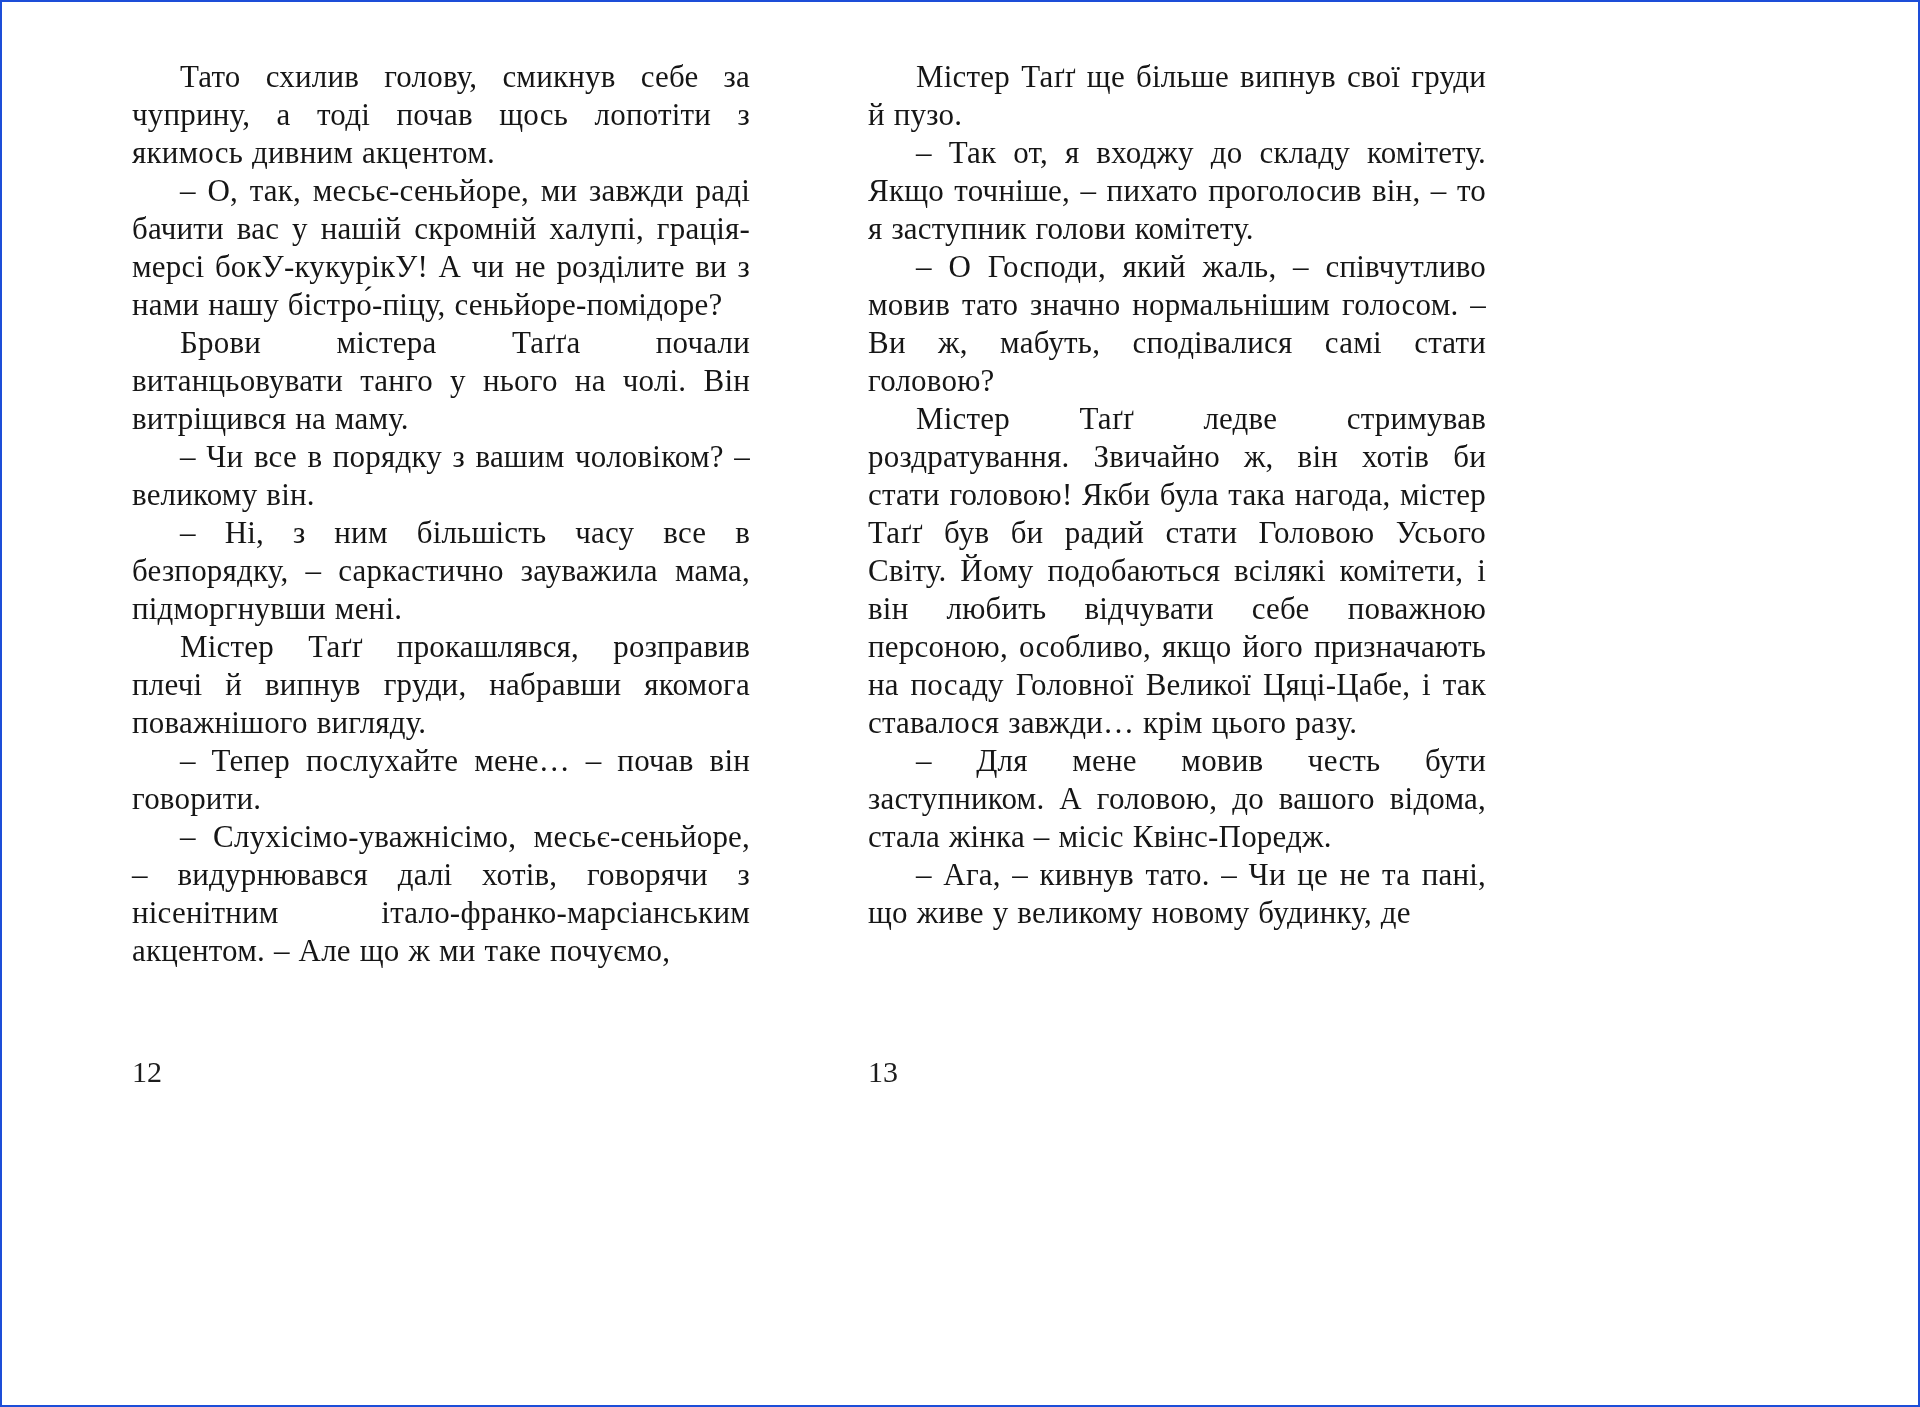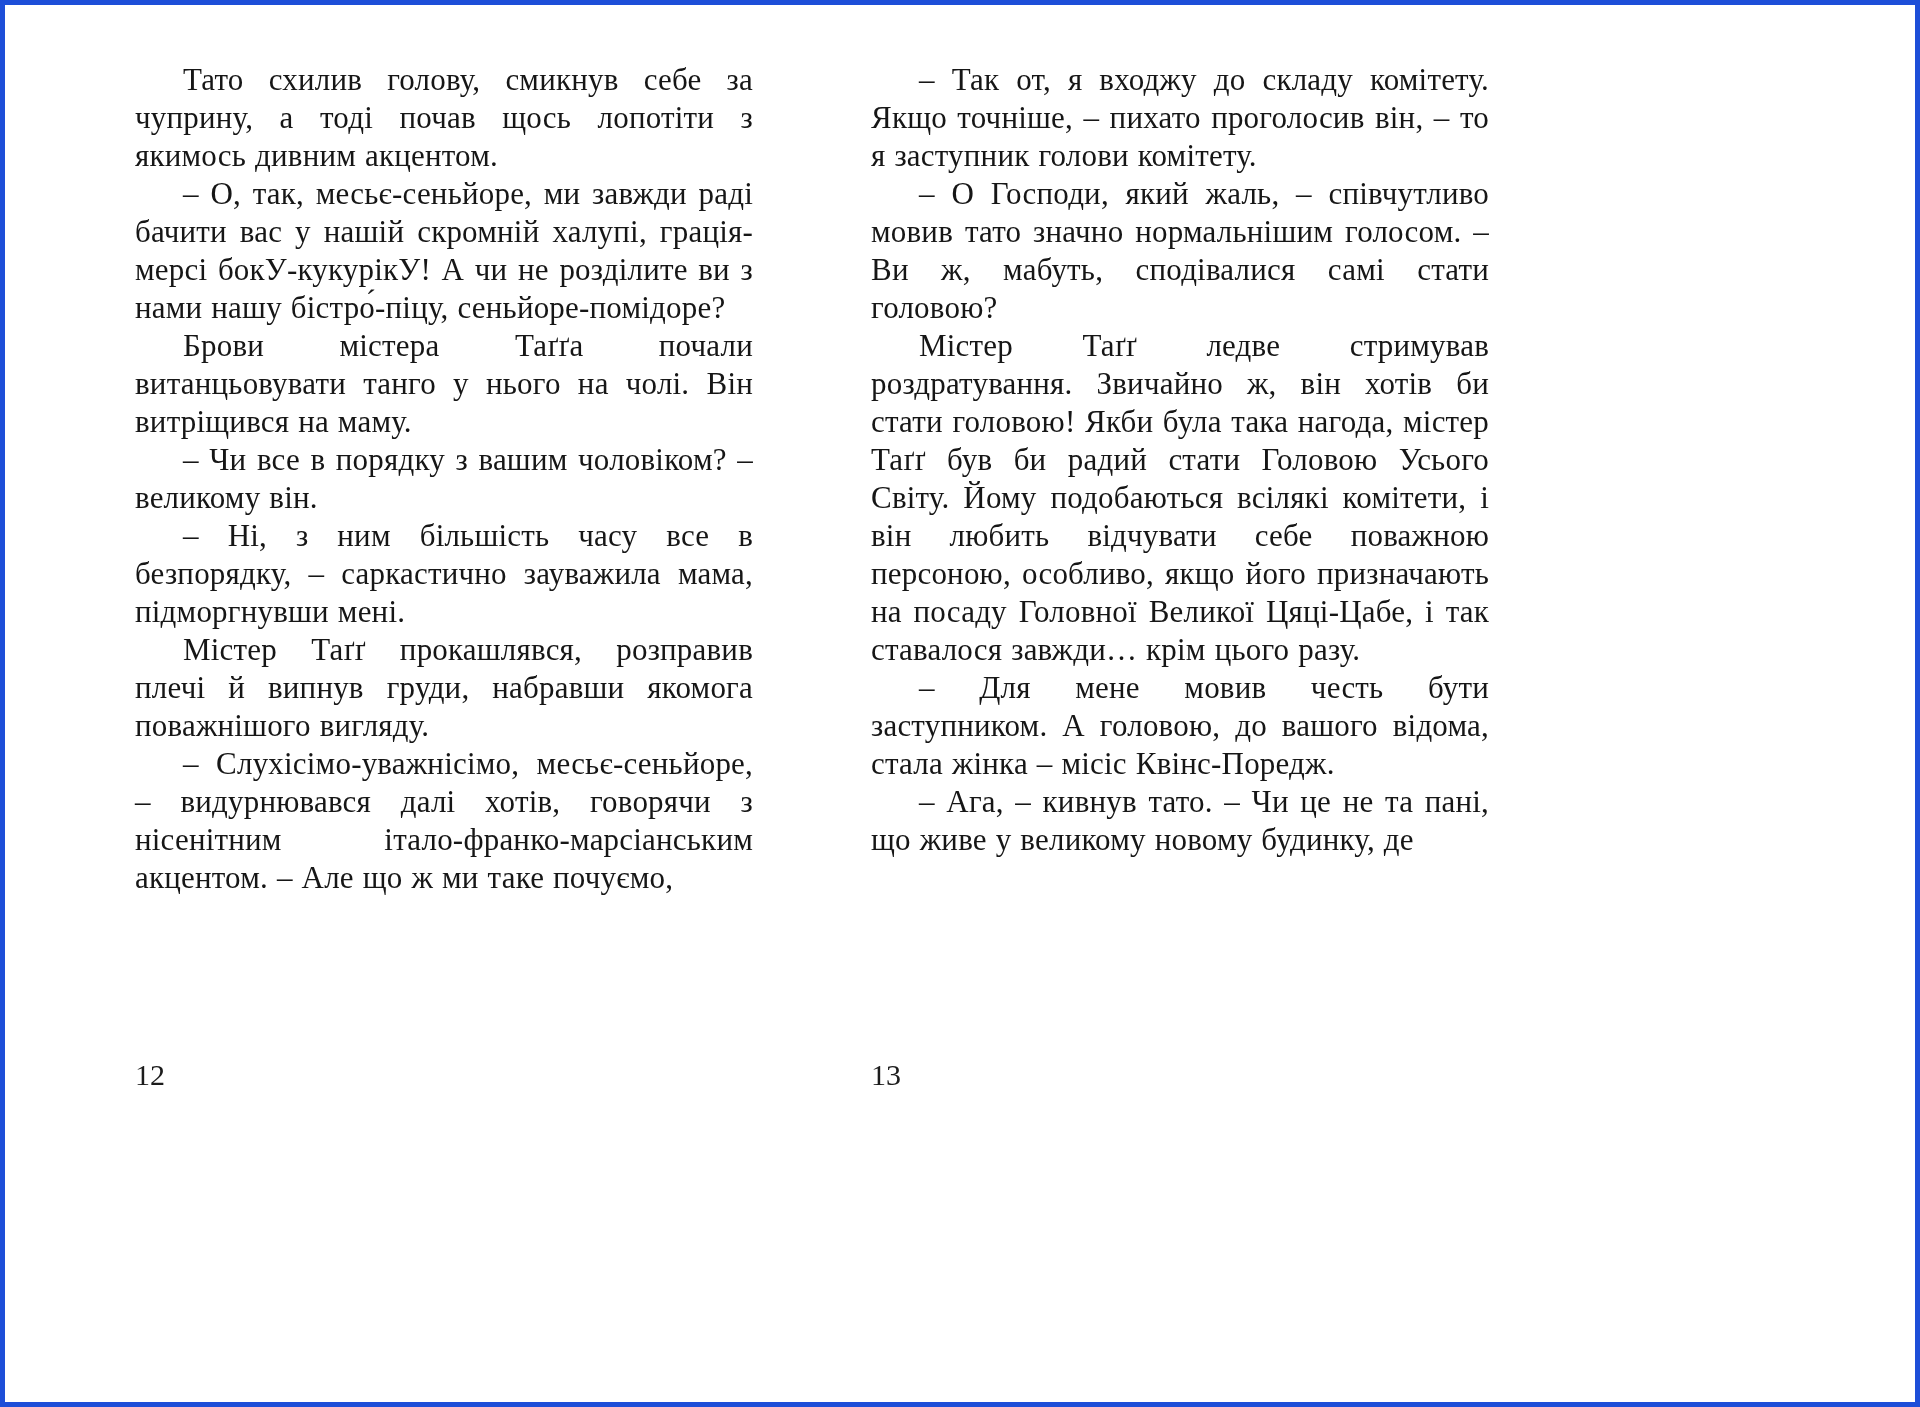--- a/index.html
+++ b/index.html
@@ -6,21 +6,21 @@
     margin: 0;
     padding: 0;
     background: #ffffff;
   }
   .spread {
     position: relative;
     width: 1920px;
     height: 1407px;
     background: #ffffff;
     box-sizing: border-box;
-    border: 5px solid #1d4ed8;
+    border: 2px solid #1d4ed8;
     font-family: "Liberation Serif", "DejaVu Serif", serif;
     color: #161616;
     overflow: hidden;
   }
   .page {
     position: absolute;
     top: 56px;
     width: 618px;
   }
   .page-left  { left: 130px; }
@@ -56,24 +56,26 @@
 
 <div class="spread">
 
   <div class="page page-left">
     <p class="para">Тато схилив голову, смикнув себе за чуприну, а тоді почав щось лопотіти з якимось дивним акцентом.</p>
     <p class="para">– О, так, месьє-сеньйоре, ми завжди раді бачити вас у нашій скромній халупі, грація-мерсі бокУ-кукурікУ! А чи не розділите ви з нами нашу бістро́-піцу, сеньйоре-помідоре?</p>
     <p class="para">Брови містера Таґґа почали витанцьовувати танго у нього на чолі. Він витріщився на маму.</p>
     <p class="para">– Чи все в порядку з вашим чоловіком? – великому він.</p>
     <p class="para">– Ні, з ним більшість часу все в безпорядку, – саркастично зауважила мама, підморгнувши мені.</p>
     <p class="para">Містер Таґґ прокашлявся, розправив плечі й випнув груди, набравши якомога поважнішого вигляду.</p>
+    <p class="para">– Тепер послухайте мене… – почав він говорити.</p>
     <p class="para">– Слухісімо-уважнісімо, месьє-сеньйоре, – видурнювався далі хотів, говорячи з нісенітним італо-франко-марсіанським акцентом. – Але що ж ми таке почуємо,</p>
   </div>
 
   <div class="page page-right">
+    <p class="para">Містер Таґґ ще більше випнув свої груди й пузо.</p>
     <p class="para">– Так от, я входжу до складу комітету. Якщо точніше, – пихато проголосив він, – то я заступник голови комітету.</p>
     <p class="para">– О Господи, який жаль, – співчутливо мовив тато значно нормальнішим голосом. – Ви ж, мабуть, сподівалися самі стати головою?</p>
     <p class="para">Містер Таґґ ледве стримував роздратування. Звичайно ж, він хотів би стати головою! Якби була така нагода, містер Таґґ був би радий стати Головою Усього Світу. Йому подобаються всілякі комітети, і він любить відчувати себе поважною персоною, особливо, якщо його призначають на посаду Головної Великої Цяці-Цабе, і так ставалося завжди… крім цього разу.</p>
     <p class="para">– Для мене мовив честь бути заступником. А головою, до вашого відома, стала жінка – місіс Квінс-Поредж.</p>
     <p class="para">– Ага, – кивнув тато. – Чи це не та пані, що живе у великому новому будинку, де</p>
   </div>
 
   <div class="folio folio-left">12</div>
   <div class="folio folio-right">13</div>
 

